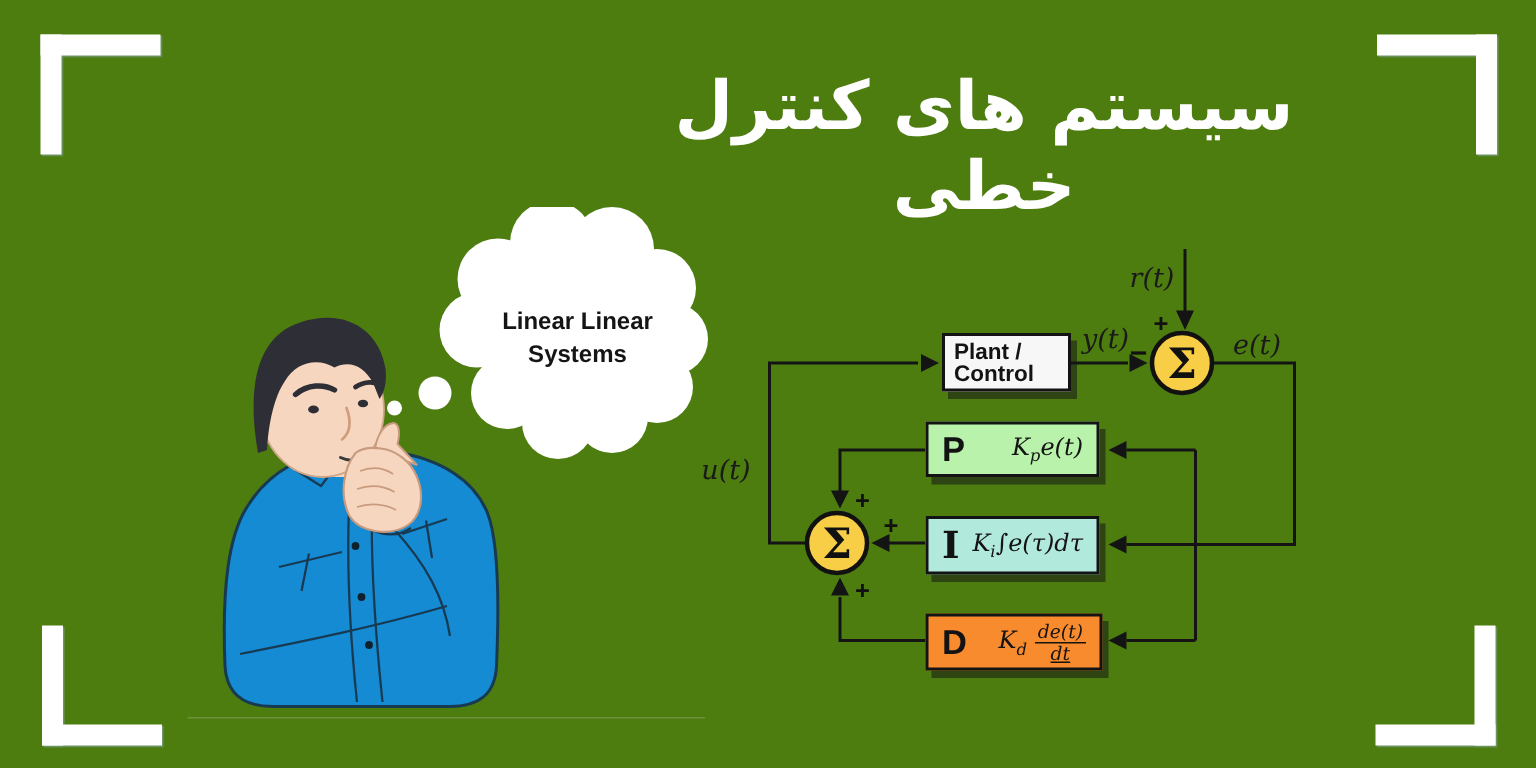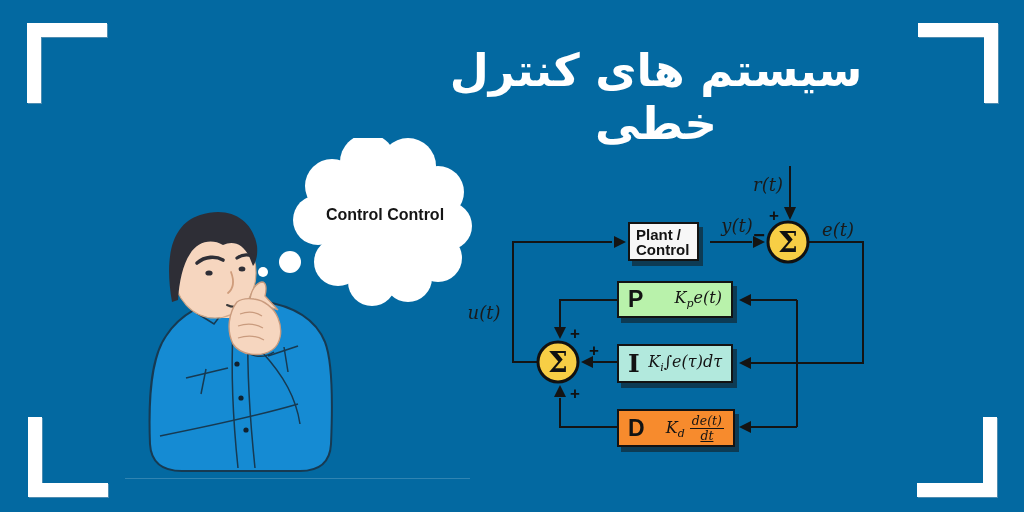--- a/index.html
+++ b/index.html
@@ -1,18 +1,18 @@
 <!DOCTYPE html>
 <html><head>
 <meta charset="utf-8">
 <style>
   html,body{margin:0;padding:0;}
   #canvas{
     position:relative;width:1024px;height:512px;overflow:hidden;
-    background:#0369a1;font-family:"Liberation Sans",sans-serif;
+    background:#4d7c0f;font-family:"Liberation Sans",sans-serif;
   }
   
   .bracket{position:absolute;width:66px;height:66px;filter:drop-shadow(1px 1px 0 rgba(140,170,190,.55));}
   .bracket.tl{left:27px;top:23px;border-top:14px solid #fff;border-left:14px solid #fff;}
   .bracket.tr{right:26px;top:23px;border-top:14px solid #fff;border-right:14px solid #fff;}
   .bracket.bl{left:28px;bottom:15px;border-bottom:14px solid #fff;border-left:14px solid #fff;}
   .bracket.br{right:27px;bottom:15px;border-bottom:14px solid #fff;border-right:14px solid #fff;}
   
   #title{
     position:absolute;left:400px;top:44px;width:512px;text-align:center;
@@ -33,21 +33,21 @@
     display:flex;align-items:center;justify-content:space-between;padding:0 9px;
   }
   .blabel{font:bold 23px "Liberation Sans",sans-serif;color:#131313;}
   .blabel.serif{font:normal 25px "DejaVu Serif",serif;font-weight:600;}
   .formula{font:italic 16px "DejaVu Serif",serif;color:#131313;white-space:nowrap;}
   .formula sub{font-size:11px;font-style:italic;}
   .frac{display:inline-block;vertical-align:middle;text-align:center;font-size:12.5px;line-height:1.08;}
   .frac .num{display:block;border-bottom:1.3px solid #131313;padding:0 2px;}
   .frac .den{display:block;text-decoration:underline;}
   #plant-block{
-    left:628px;top:222px;width:71px;height:39px;background:#f7f7f7;
+    left:628px;top:222px;width:86px;height:39px;background:#f7f7f7;
     flex-direction:column;justify-content:center;align-items:flex-start;
     font:bold 15px "Liberation Sans",sans-serif;line-height:15px;color:#131313;padding:0 6px;
   }
   #p-block{left:617px;top:281px;width:116px;height:37px;background:#b9f2ab;}
   #i-block{left:617px;top:344px;width:116px;height:39px;background:#b2e9dd;}
   #d-block{left:617px;top:409px;width:118px;height:38px;background:#f78b2d;}
   
   .sig{font:italic 18px "DejaVu Serif",serif;fill:#1a1a1a;}
   .sign{font:bold 17px "Liberation Sans",sans-serif;fill:#111;}
   .sigma{font:bold 28px "DejaVu Serif",serif;fill:#111;}
@@ -131,21 +131,22 @@
         <g stroke="#c99b7e" stroke-width="1.2" fill="none">
           <path d="M240,314 C248,311 256,312 262,316"></path>
           <path d="M238,326 C247,323 256,324 263,328"></path>
           <path d="M238,338 C247,335 257,336 264,340"></path>
         </g>
       </g>
     </g>
   </svg>
 
   <div id="bubble-text">
-    <div>Control Control</div>
+    <div>Linear Linear</div>
+    <div>Systems</div>
   </div>
 
   <svg id="diagram-svg" viewBox="440 140 445 330" aria-hidden="true">
     <g class="wire">
       <path d="M790,166 V209"></path>
       <path d="M710,242 H752"></path>
       <path d="M808,242 H863 V363 H751"></path>
       <path d="M797,300 V427"></path>
       <path d="M797,300 H751"></path>
       <path d="M797,427 H751"></path>

